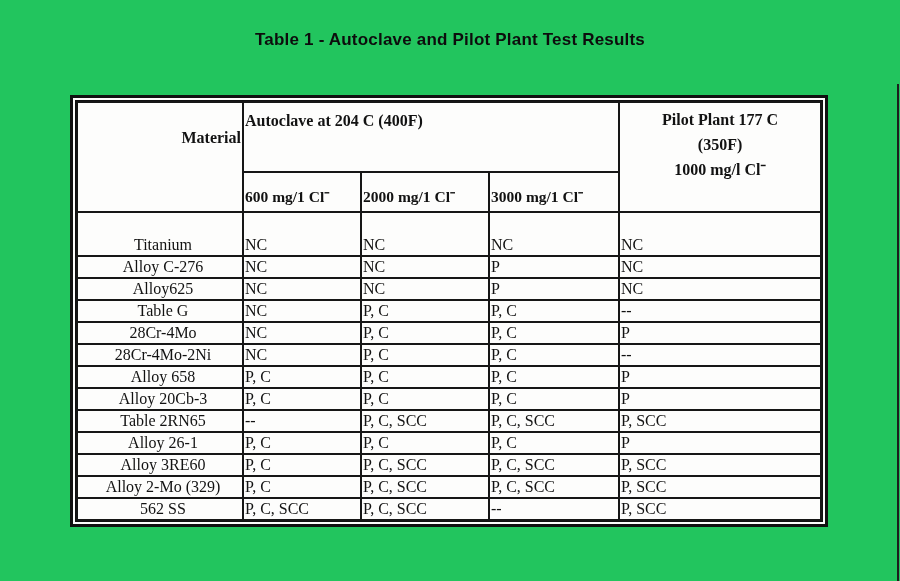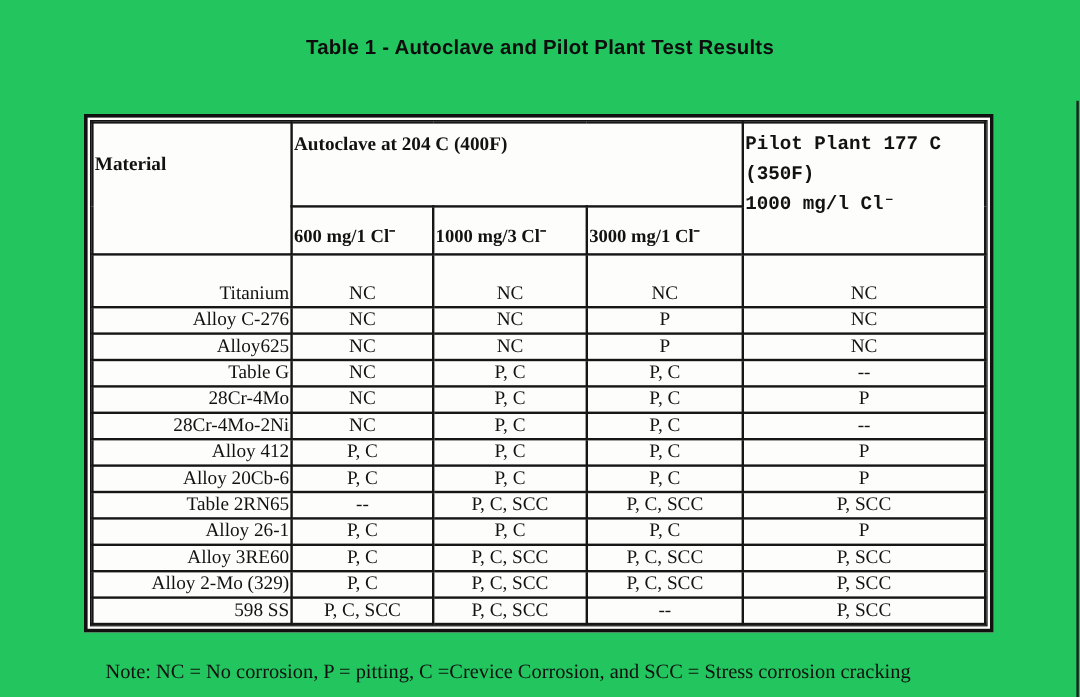--- a/index.html
+++ b/index.html
@@ -42,48 +42,47 @@
   table.results th, table.results td{
     border:2px solid #161616;
     overflow:hidden;
     white-space:nowrap;
   }
   
   tr.hdr-top{height:70px;}
   tr.hdr-sub{height:40px;}
   th{font-weight:bold;font-size:16px;}
   th.h-material{
-    vertical-align:top;text-align:left;
+    vertical-align:top;text-align:right;
     padding-top:26px;
     border-bottom-width:4px;
   }
   th.h-autoclave{
     vertical-align:top;text-align:left;
     padding-top:9px;
   }
   th.h-pilot{
-    vertical-align:top;text-align:left;
+    vertical-align:top;text-align:center;
     padding-top:5px;
     line-height:1.55;
     border-bottom-width:4px;
-    font-family:Liberation Mono, monospace;
   }
   th.h-chloride{
     vertical-align:bottom;text-align:left;
     padding-bottom:4px;
     border-bottom-width:4px;
     font-size:15.5px;
   }
   .h-pilot span{display:block;}
   
   tbody tr{height:22px;}
   tbody tr.first-row{height:44px;}
   tbody tr.first-row td{vertical-align:bottom;padding-bottom:1px;}
-  td.cell-material{text-align:right;padding-left:7px;}
-  td.cell-val{text-align:center;}
+  td.cell-material{text-align:center;padding-left:7px;}
+  td.cell-val{text-align:left;}
   .note{
     position:absolute;
     left:88px;top:550px;
     font-size:17px;
     color:#101010;
     white-space:nowrap;
   }
   .scan-line{
     position:absolute;
     right:1px;top:84px;bottom:0;
@@ -113,21 +112,21 @@
             <th class="h-material" rowspan="2">Material</th>
             <th class="h-autoclave" colspan="3">Autoclave at 204 C (400F)</th>
             <th class="h-pilot" rowspan="2">
               <span>Pilot Plant 177 C</span>
               <span>(350F)</span>
               <span>1000 mg/l Cl⁻</span>
             </th>
           </tr>
           <tr class="hdr-sub">
             <th class="h-chloride">600 mg/1 Cl⁻</th>
-            <th class="h-chloride">1000 mg/3 Cl⁻</th>
+            <th class="h-chloride">2000 mg/1 Cl⁻</th>
             <th class="h-chloride">3000 mg/1 Cl⁻</th>
           </tr>
         </thead>
         <tbody>
             <tr class="first-row">
     <td class="cell-material">Titanium</td>
     <td class="cell-val">NC</td>
     <td class="cell-val">NC</td>
     <td class="cell-val">NC</td>
     <td class="cell-val">NC</td>
@@ -161,28 +160,28 @@
     <td class="cell-val">P</td>
   </tr>
             <tr>
     <td class="cell-material">28Cr-4Mo-2Ni</td>
     <td class="cell-val">NC</td>
     <td class="cell-val">P, C</td>
     <td class="cell-val">P, C</td>
     <td class="cell-val">--</td>
   </tr>
             <tr>
-    <td class="cell-material">Alloy 412</td>
-    <td class="cell-val">P, C</td>
-    <td class="cell-val">P, C</td>
-    <td class="cell-val">P, C</td>
-    <td class="cell-val">P</td>
-  </tr>
-            <tr>
-    <td class="cell-material">Alloy 20Cb-6</td>
+    <td class="cell-material">Alloy 658</td>
+    <td class="cell-val">P, C</td>
+    <td class="cell-val">P, C</td>
+    <td class="cell-val">P, C</td>
+    <td class="cell-val">P</td>
+  </tr>
+            <tr>
+    <td class="cell-material">Alloy 20Cb-3</td>
     <td class="cell-val">P, C</td>
     <td class="cell-val">P, C</td>
     <td class="cell-val">P, C</td>
     <td class="cell-val">P</td>
   </tr>
             <tr>
     <td class="cell-material">Table 2RN65</td>
     <td class="cell-val">--</td>
     <td class="cell-val">P, C, SCC</td>
     <td class="cell-val">P, C, SCC</td>
@@ -203,28 +202,27 @@
     <td class="cell-val">P, SCC</td>
   </tr>
             <tr>
     <td class="cell-material">Alloy 2-Mo (329)</td>
     <td class="cell-val">P, C</td>
     <td class="cell-val">P, C, SCC</td>
     <td class="cell-val">P, C, SCC</td>
     <td class="cell-val">P, SCC</td>
   </tr>
             <tr>
-    <td class="cell-material">598 SS</td>
+    <td class="cell-material">562 SS</td>
     <td class="cell-val">P, C, SCC</td>
     <td class="cell-val">P, C, SCC</td>
     <td class="cell-val">--</td>
     <td class="cell-val">P, SCC</td>
   </tr>
           </tbody>
       </table>
     </div>
   </div>
 
-  <div class="note">Note: NC = No corrosion, P = pitting, C =Crevice Corrosion, and SCC = Stress corrosion cracking</div>
 
   <div class="scan-line"></div>
 
 </div>
 
 </body></html>

